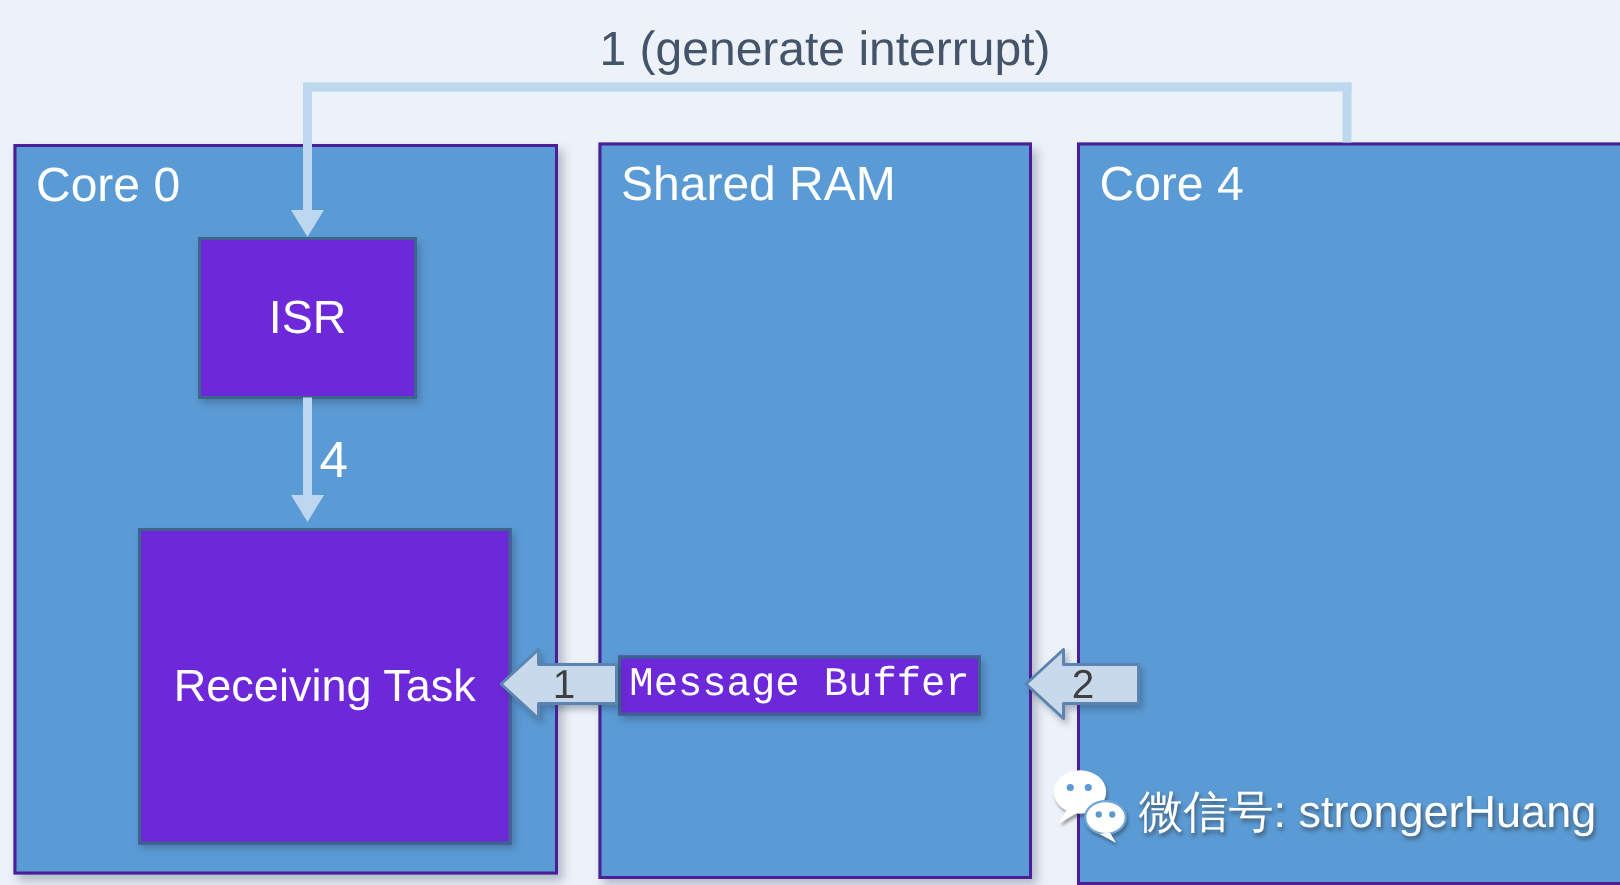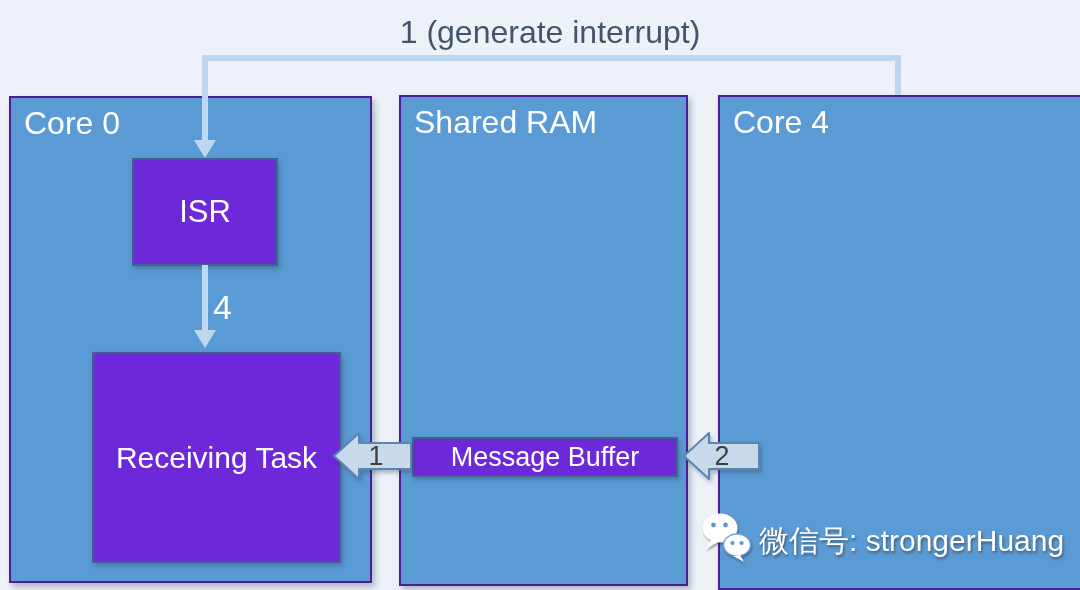--- a/index.html
+++ b/index.html
@@ -41,21 +41,21 @@
     box-sizing: border-box;
     display: flex;
     align-items: center;
     justify-content: center;
     color: #FFFFFF;
     box-shadow: 2px 3px 5px rgba(40,60,90,0.35);
     z-index: 2;
   }
   #isr  { left: 132px; top: 158px; width: 146px; height: 108px; font-size: 31px; }
   #recv { left: 81px;  top: 352px; width: 249px; height: 211px; font-size: 30px; margin-left: 11px; }
-  #mbuf { left: 412px; top: 437px; width: 266px; height: 40px;  font-size: 27px; }
+  #mbuf { left: 412px; top: 437px; width: 242px; height: 40px;  font-size: 27px; font-family: Liberation Mono, monospace; }
   #send { left: 760px; top: 351px; width: 250px; height: 212px; font-size: 30px; }
 
   
   .conn {
     position: absolute;
     background: #BDD7EE;
     z-index: 3;
   }
   #conn3-h  { left: 202px; top: 55px;  width: 699px; height: 6px; }
   #conn3-vr { left: 895px; top: 55px;  width: 6px;   height: 40px; }

